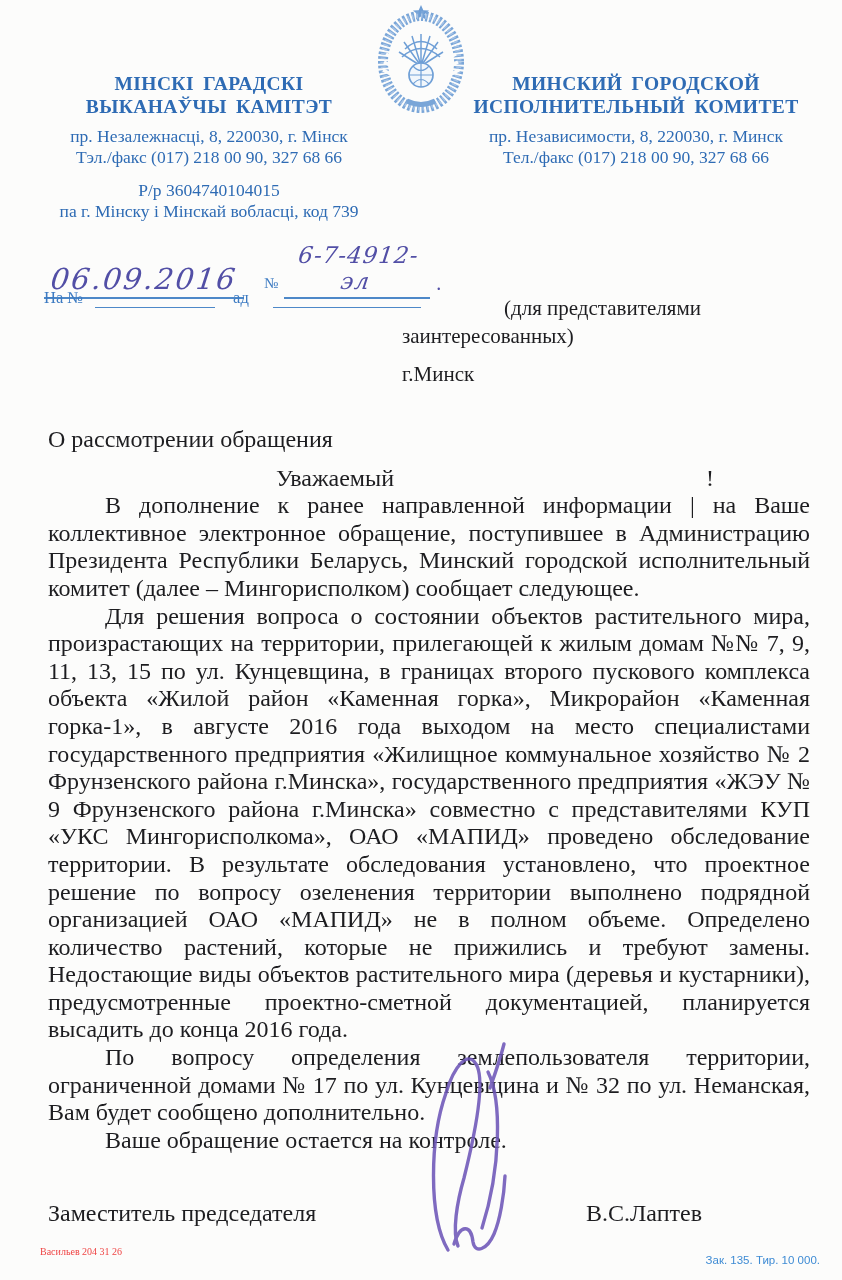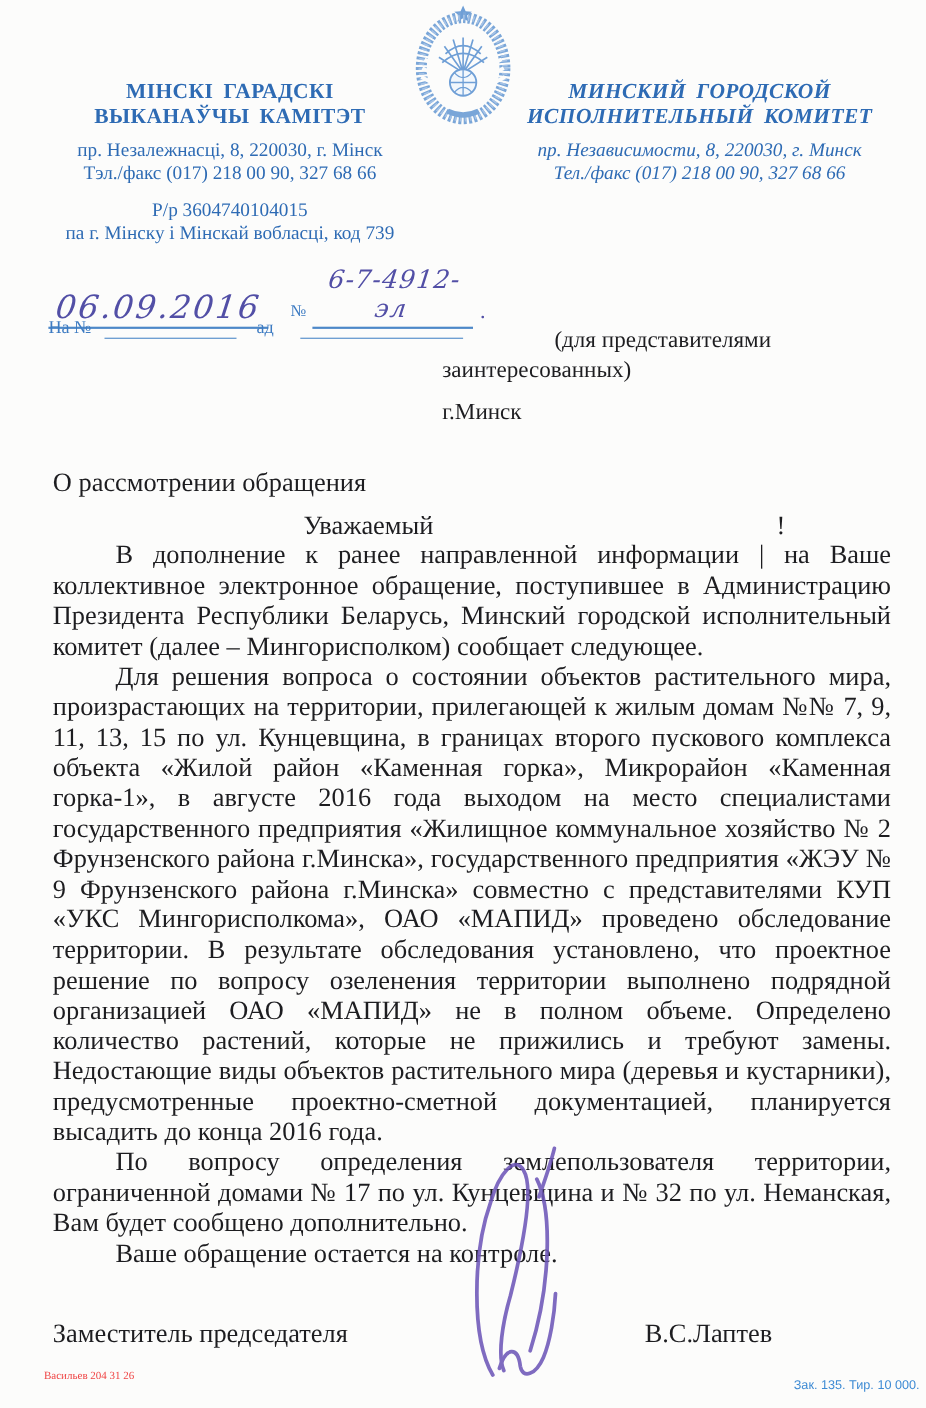--- a/index.html
+++ b/index.html
@@ -5,21 +5,21 @@
   html,body { margin:0; padding:0; }
   .page {
     position:relative; width:842px; height:1280px;
     background:#fcfcfb; overflow:hidden;
     font-family:"Liberation Serif", serif; color:#1d1d20;
   }
   
   .emblem { position:absolute; left:374px; top:4px; width:94px; height:110px; }
   .hdr { position:absolute; top:72px; text-align:center; color:#2e6bb4; }
   .hdr-left  { left:34px;  width:350px; }
-  .hdr-right { left:456px; width:360px;font-style:italic; }
+  .hdr-right { left:456px; width:360px; }
   .hdr-title { font-weight:bold; font-size:19.5px; line-height:23px; letter-spacing:.4px; word-spacing:4px; }
   .hdr-addr  { margin-top:8px;  font-size:17.5px; line-height:21px; }
   .hdr-acct  { margin-top:12px; font-size:17.5px; line-height:21px; }
   
   .hand { font-family:"DejaVu Serif", serif; font-style:italic; color:#524fa6; transform:skewX(-7deg); }
   .date-row { position:absolute; top:242px; left:44px; display:flex; align-items:flex-end; }
   .date-cell { width:200px; border-bottom:2px solid #4d88c8; text-align:center; padding-bottom:1px; }
   .date-cell .hand { display:inline-block; font-size:29px; letter-spacing:2px; }
   .no-label { color:#3d7bc2; font-size:15px; margin:0 6px 7px 20px; }
   .num-cell { width:146px; border-bottom:2px solid #4d88c8; text-align:center; padding-bottom:3px; }
@@ -37,21 +37,21 @@
   .salutation { margin-top:11px; display:flex; }
   .sal-text { margin-left:228px; }
   .sal-space { display:inline-block; width:312px; }
   .body-par { margin:0; text-align:justify; text-indent:57px;font-family:Liberation Serif, serif; }
   .sign-row { display:flex; margin-top:46px; align-items:baseline; }
   .sign-name { margin-left:auto; margin-right:108px; }
   
   .signature-ink { position:absolute; left:408px; top:1036px; width:150px; height:222px; pointer-events:none; }
   
   .exec { position:absolute; left:40px; top:1246px; font-size:10px; color:#ef4444; }
-  .printinfo { position:absolute; right:6px; top:1254px; font-size:11.5px; color:#3e8bd4; font-family:"Liberation Sans", sans-serif;text-align:right; }
+  .printinfo { position:absolute; right:22px; top:1254px; font-size:11.5px; color:#3e8bd4; font-family:"Liberation Sans", sans-serif;text-align:right; }
 </style>
 </head>
 <body>
 
 <div class="page">
 
   <svg class="emblem" viewBox="0 0 94 110" aria-hidden="true">
     <path d="M47 1 l2.3 5.2 5.7 .4 -4.4 3.6 1.6 5.5 -5.2 -3.2 -5.2 3.2 1.6 -5.5 -4.4 -3.6 5.7 -.4 z" fill="#6f9fd6"></path>
     <ellipse cx="47" cy="58" rx="38" ry="46" fill="none" stroke="#7aa6d8" stroke-width="10" stroke-dasharray="2.5 2"></ellipse>
     <ellipse cx="47" cy="58" rx="38" ry="46" fill="none" stroke="#a6c3e6" stroke-width="5" stroke-dasharray="1.5 3"></ellipse>

